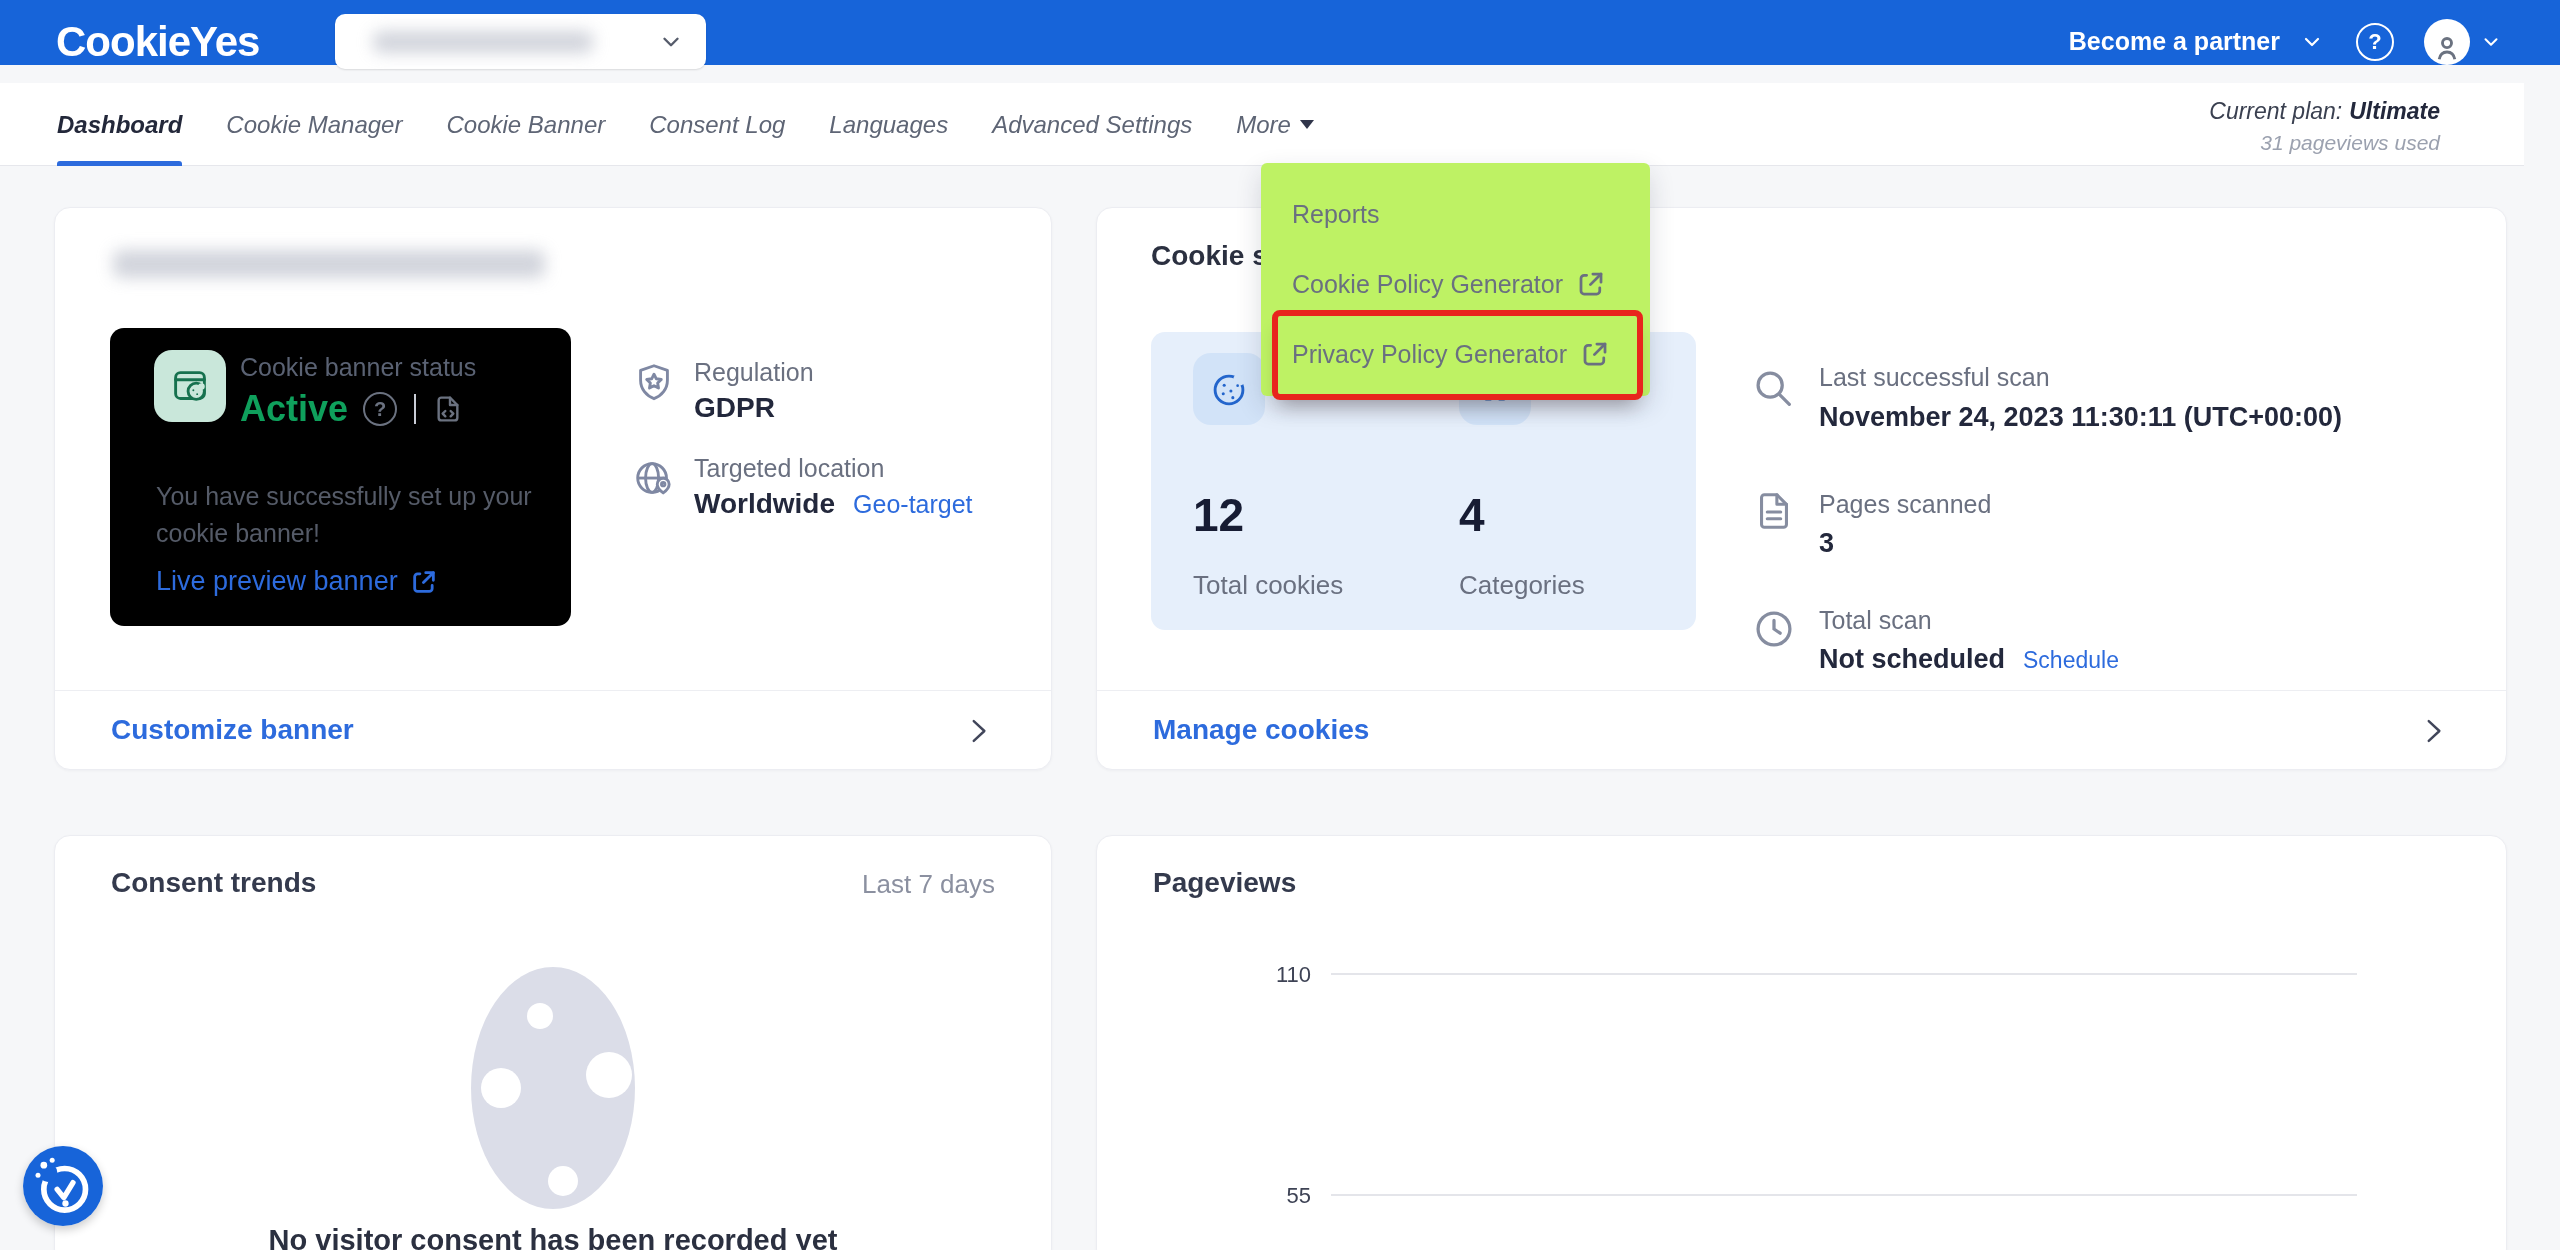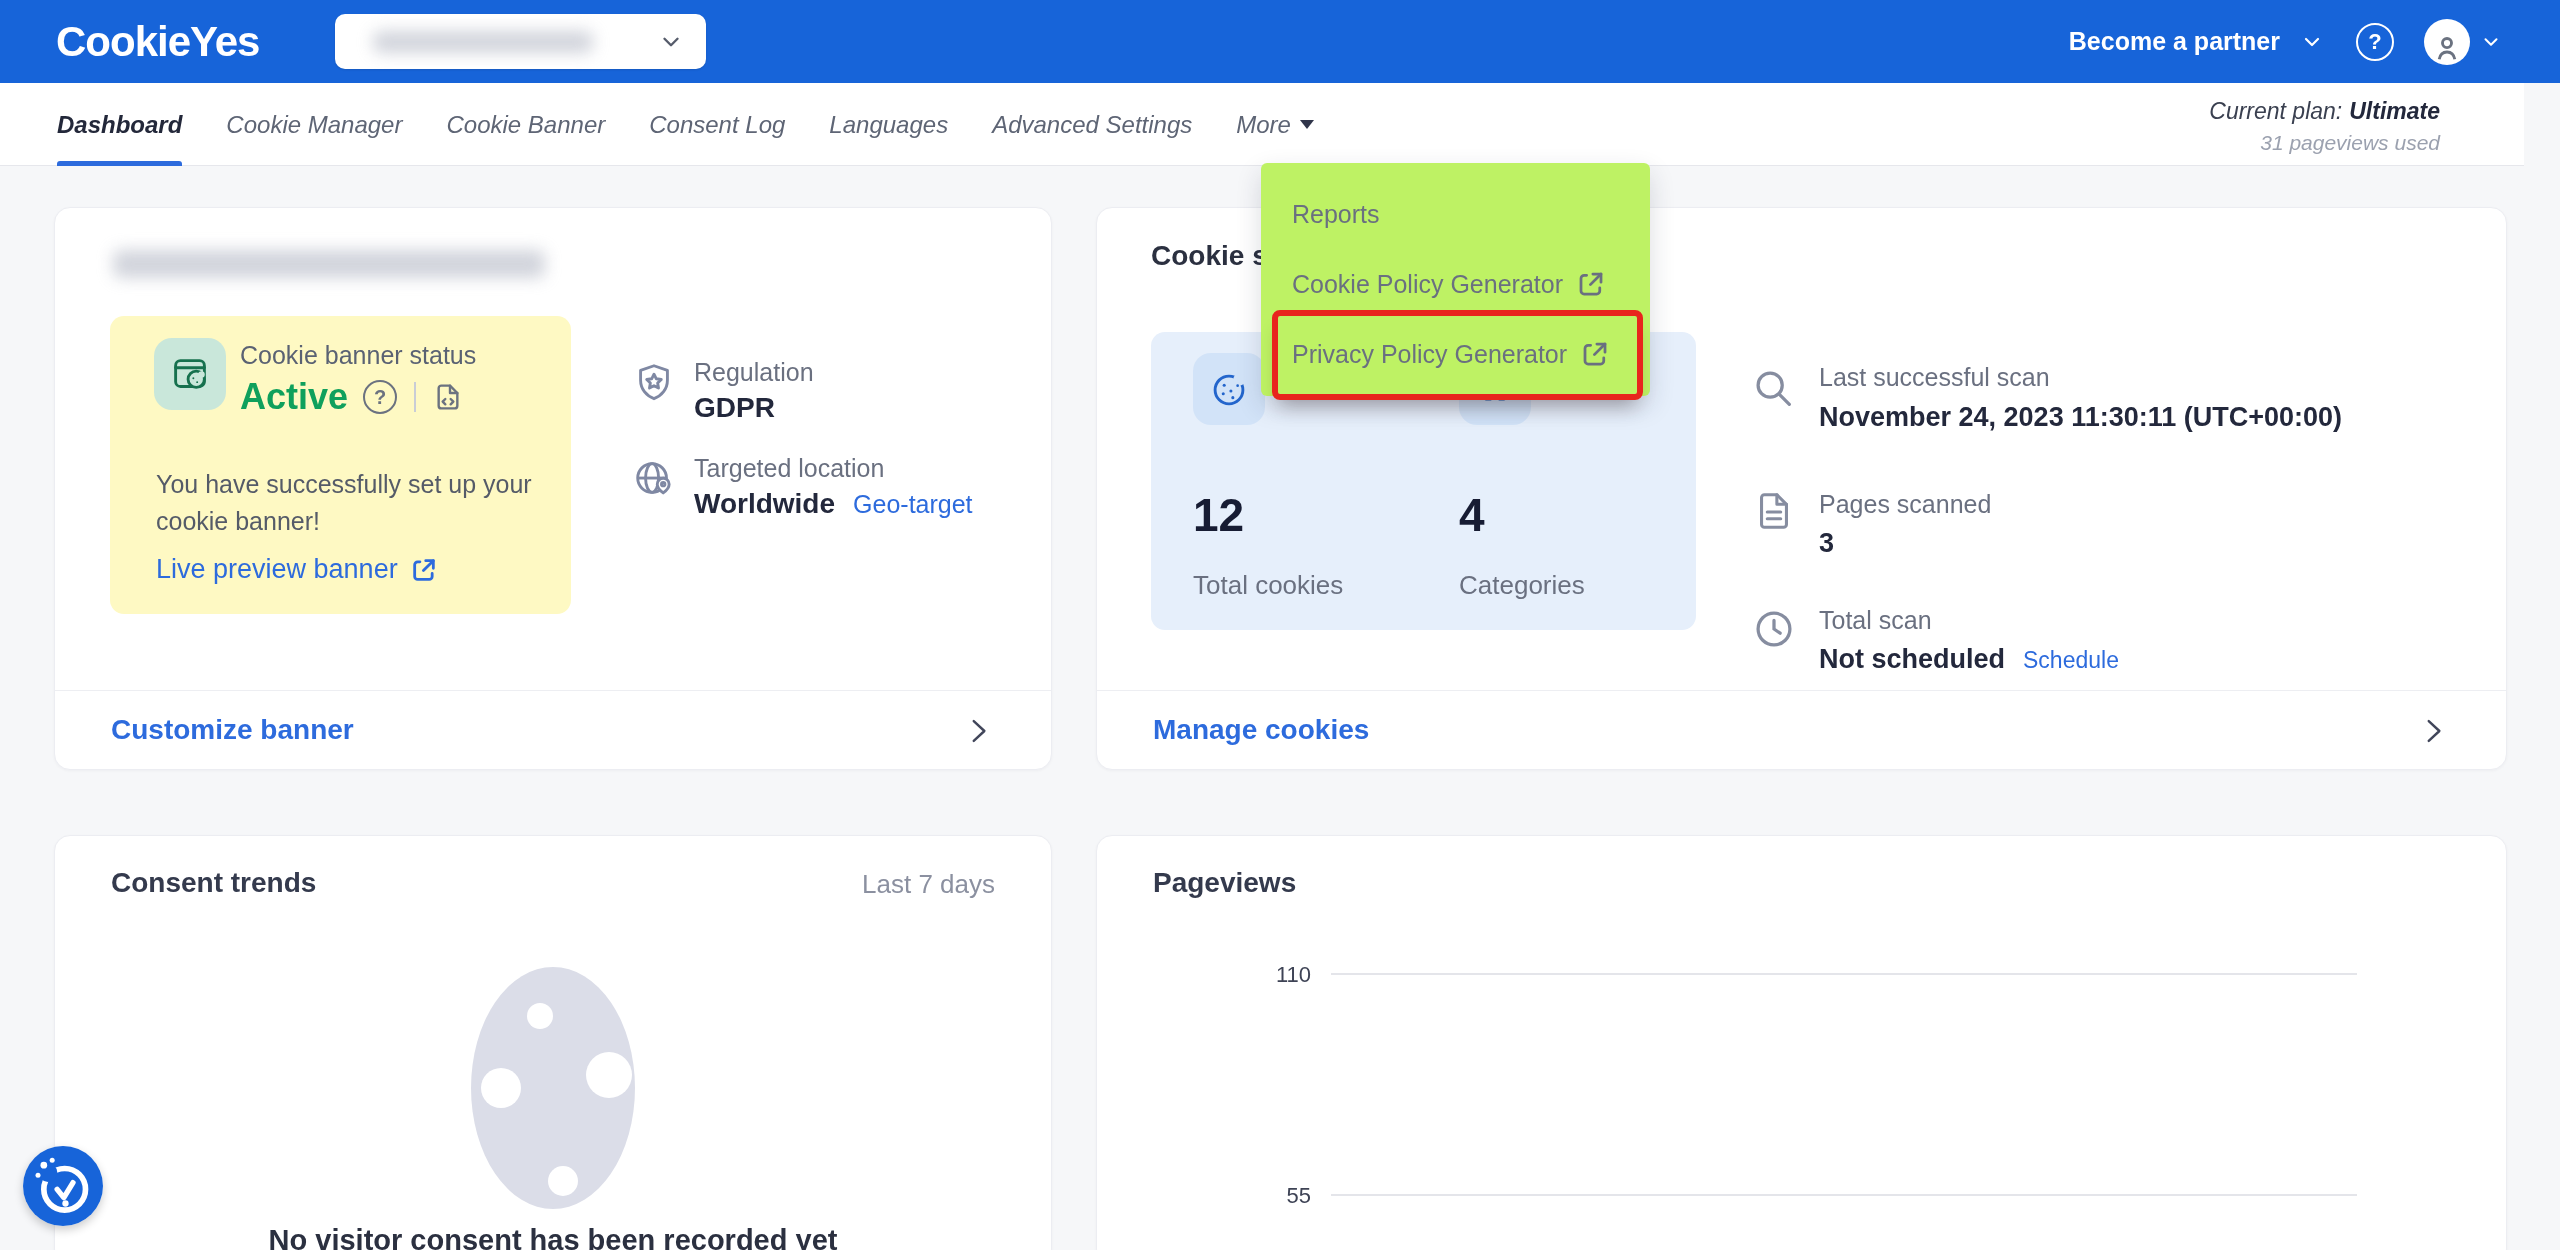--- a/index.html
+++ b/index.html
@@ -1,21 +1,21 @@
 <!DOCTYPE html>
 <html><head>
 <meta charset="utf-8">
 <style>
 *{margin:0;padding:0;box-sizing:border-box;}
 html,body{width:2560px;height:1250px;overflow:hidden;}
 body{font-family:"Liberation Sans",sans-serif;background:#f6f7f9;position:relative;color:#23283c;}
 svg{display:block;}
 
 
-.topbar{position:absolute;left:0;top:0;width:2560px;height:83px;background:#1764d9;}
+.topbar{position:absolute;left:0;top:0;width:2560px;height:65px;background:#1764d9;}
 .logo{position:absolute;left:56px;top:0;height:83px;line-height:83px;color:#fff;font-size:42px;font-weight:700;letter-spacing:-1px;}
 .site-selector{position:absolute;left:335px;top:14px;width:371px;height:55px;background:#fff;border-radius:10px;box-shadow:0 1px 2px rgba(0,0,0,.12);}
 .blur-bar{background:#b9bdc9;opacity:.65;filter:blur(8px);border-radius:8px;}
 .sel-blur{position:absolute;left:38px;top:17px;width:220px;height:22px;}
 .sel-chev{position:absolute;right:22px;top:15px;}
 .top-right{position:absolute;right:58px;top:0;height:83px;display:flex;align-items:center;}
 .partner{display:flex;align-items:center;gap:20px;color:#fff;font-size:25px;font-weight:600;cursor:pointer;}
 .help{width:38px;height:38px;border:2.5px solid #fff;border-radius:50%;color:#fff;font-size:22px;font-weight:700;display:flex;align-items:center;justify-content:center;margin-left:32px;}
 .avatar{width:46px;height:46px;border-radius:50%;background:#fff;display:flex;align-items:flex-end;justify-content:center;overflow:hidden;margin-left:30px;}
 .acaret{margin-left:10px;}
@@ -33,21 +33,21 @@
 .usage{margin-top:6px;font-size:21px;color:#9ba1af;}
 
 
 .card{position:absolute;background:#fff;border:1px solid #ecedf2;border-radius:16px;box-shadow:0 1px 3px rgba(25,30,60,.04);}
 .card-divider{position:absolute;left:0;right:0;top:482px;border-top:1px solid #edeef2;}
 .footer-link{position:absolute;left:56px;top:506px;font-size:28px;font-weight:700;color:#2d6bdd;cursor:pointer;}
 .footer-chev{position:absolute;right:56px;top:506px;}
 
 
 .title-blur{position:absolute;left:58px;top:42px;width:432px;height:28px;}
-.green-panel{position:absolute;left:55px;top:108px;width:461px;height:298px;background:#fef9c3;border-radius:14px;}
+.green-panel{position:absolute;left:55px;top:120px;width:461px;height:298px;background:#000000;border-radius:14px;}
 .g-iconsq{position:absolute;left:44px;top:22px;width:72px;height:72px;background:#c9e7da;border-radius:18px;display:flex;align-items:center;justify-content:center;}
 .status-label{position:absolute;left:130px;top:25px;font-size:25px;color:#5a6273;}
 .active-row{position:absolute;left:130px;top:60px;display:flex;align-items:center;}
 .active-txt{font-size:36px;font-weight:700;color:#0fa05c;}
 .q-circle{width:34px;height:34px;border:2px solid #6b7280;border-radius:50%;color:#6b7280;font-size:20px;font-weight:700;display:flex;align-items:center;justify-content:center;margin-left:15px;}
 .vdiv{width:2px;height:30px;background:#c9cdd6;margin-left:17px;}
 .code-ic{margin-left:16px;}
 .success-msg{position:absolute;left:46px;top:150px;width:400px;font-size:25px;line-height:37px;color:#555b68;}
 .preview-row{position:absolute;left:46px;top:238px;display:flex;align-items:center;gap:12px;font-size:27px;color:#2d6bdd;cursor:pointer;}
 .info-icon{position:absolute;left:576px;}

